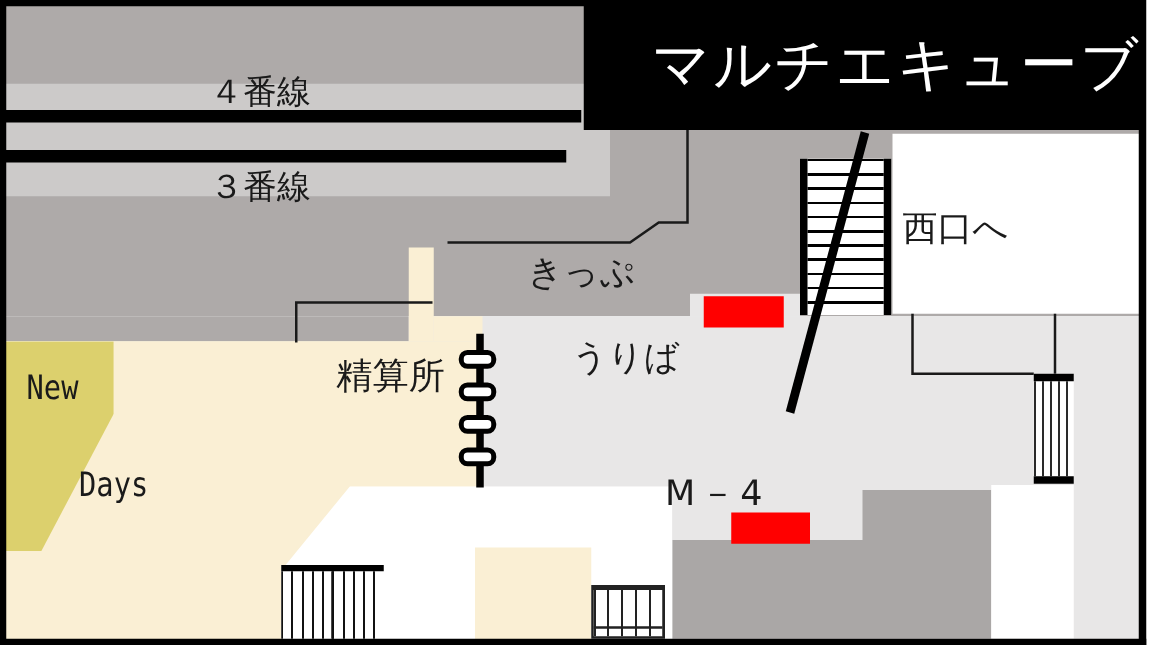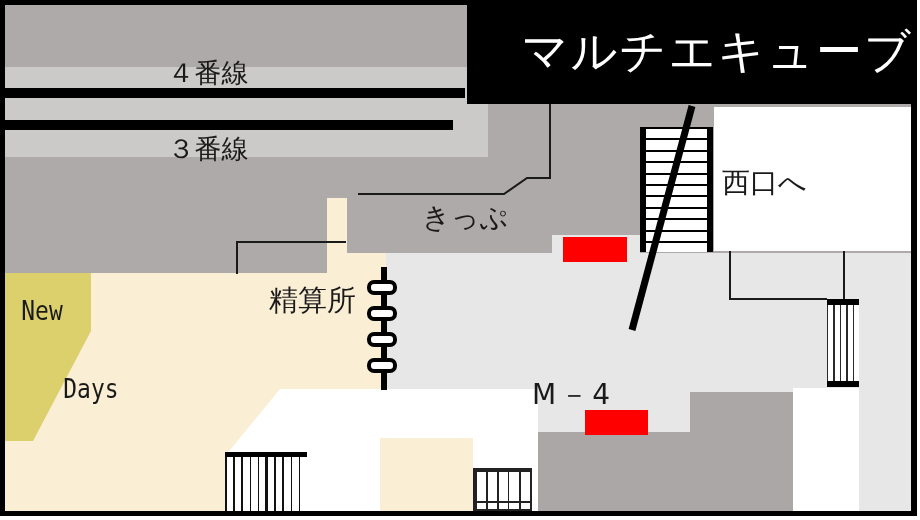--- a/index.html
+++ b/index.html
@@ -107,21 +107,21 @@
   </svg>
 
   <div class="abs" id="banner">
     <span>マルチエキューブ</span>
   </div>
 
   <div class="lbl c" style="left:148px;top:55px;width:120px;font-size:27px;">４番線</div>
   <div class="lbl c" style="left:148px;top:131px;width:120px;font-size:27px;">３番線</div>
 
   <div class="lbl" style="left:422px;top:201px;font-size:28px;line-height:34px;"><span>きっぷ</span><br>
-    </div>
+    <span>うりば</span></div>
 
   <div class="lbl" style="left:237px;top:281px;font-size:29px;margin-left:32px;">精算所</div>
 
   <div class="lbl" style="left:722px;top:164px;font-size:28px;">西口へ</div>
 
   <div class="lbl" style="left:532px;top:376px;font-size:28px;letter-spacing:4px;">M－4</div>
 
   <div class="lbl c" style="left:2px;top:291px;width:80px;font-family:'DejaVu Sans Mono',monospace;font-size:27px;line-height:39px;transform:scaleX(.85);"><span>New</span><br>
     <span>Days</span></div>
 

